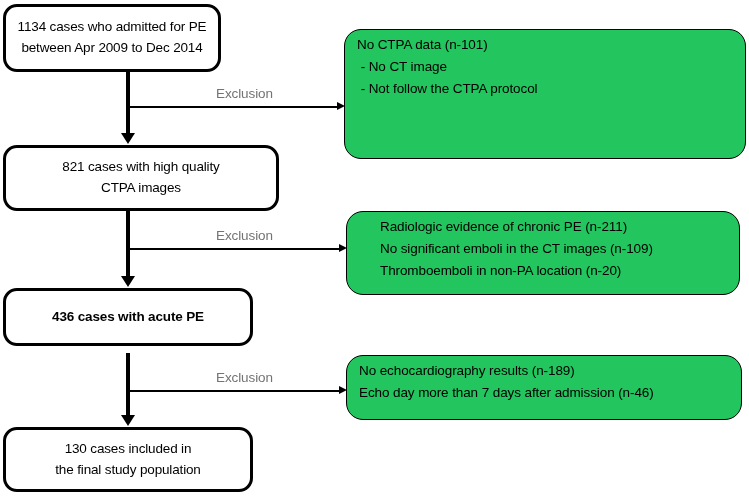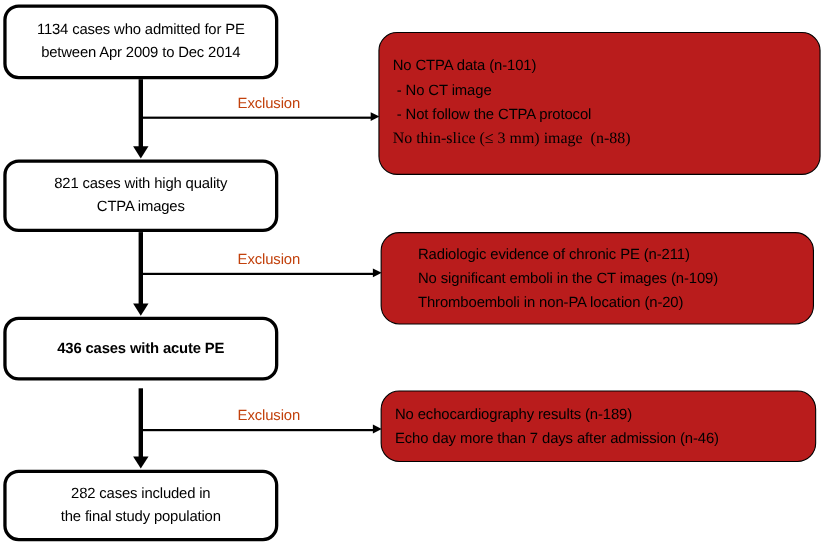--- a/index.html
+++ b/index.html
@@ -28,24 +28,23 @@
     padding:2px 6px;
   }
   .flowbox .lines{white-space:pre-line;}
 
   
   .exclbox{
     position:absolute;
     box-sizing:border-box;
     border:1.6px solid #000000;
     border-radius:17px;
-    background:#b91c1c;
+    background:#22c55e;
     display:flex;
     flex-direction:column;
-    justify-content:center;
     text-align:left;
     font-size:13.5px;
     line-height:1.62;
     letter-spacing:-0.1px;
     padding:4px 12px;
   }
   .exclbox .ln{white-space:pre;}
   .serifln{font-family:"Liberation Serif", serif; font-size:14.5px; letter-spacing:0;}
 
   
@@ -71,44 +70,44 @@
     width:0;height:0;
     border-top:4.5px solid transparent;
     border-bottom:4.5px solid transparent;
     border-left:8px solid #000000;
   }
   .excl-label{
     position:absolute;
     font-size:13.5px;
     letter-spacing:-0.1px;
     white-space:nowrap;
-    color:#c2410c;
+    color:#737373;
   }
 </style>
 </head>
 <body>
 
 <div id="page">
 
-  <div class="flowbox" style="left:3px;top:4px;width:250px;height:68px;">
+  <div class="flowbox" style="left:3px;top:4px;width:218px;height:68px;">
     <span class="lines">1134 cases who admitted for PE
 between Apr 2009 to Dec 2014</span>
   </div>
 
-  <div class="flowbox" style="left:3px;top:145px;width:250px;height:66px;">
+  <div class="flowbox" style="left:3px;top:145px;width:276px;height:66px;">
     <span class="lines">821 cases with high quality
 CTPA images</span>
   </div>
 
   <div class="flowbox" style="left:3px;top:288px;width:250px;height:58px;font-weight:bold;">
     <span class="lines">436 cases with acute PE</span>
   </div>
 
   <div class="flowbox" style="left:3px;top:427px;width:250px;height:65px;">
-    <span class="lines">282 cases included in
+    <span class="lines">130 cases included in
 the final study population</span>
   </div>
 
   <div class="vline" style="left:126px;top:72px;height:62px;"></div>
   <div class="arrowhead-down" style="left:120.5px;top:133px;"></div>
 
   <div class="vline" style="left:126px;top:211px;height:66px;"></div>
   <div class="arrowhead-down" style="left:120.5px;top:276px;"></div>
 
   <div class="vline" style="left:126px;top:353px;height:63px;"></div>
@@ -123,21 +122,20 @@
   <div class="excl-label" style="left:216px;top:228px;">Exclusion</div>
 
   <div class="hline" style="left:128px;top:390px;width:214px;"></div>
   <div class="arrowhead-right" style="left:339px;top:386.4px;"></div>
   <div class="excl-label" style="left:216px;top:370px;">Exclusion</div>
 
   <div class="exclbox" style="left:344px;top:29px;width:402px;height:130px;">
     <span class="ln">No CTPA data (n-101)</span>
     <span class="ln"> - No CT image</span>
     <span class="ln"> - Not follow the CTPA protocol</span>
-    <span class="ln serifln">No thin-slice (≤ 3 mm) image  (n-88)</span>
   </div>
 
   <div class="exclbox" style="left:346px;top:211px;width:394px;height:84px;padding-left:33px;">
     <span class="ln">Radiologic evidence of chronic PE (n-211)</span>
     <span class="ln">No significant emboli in the CT images (n-109)</span>
     <span class="ln">Thromboemboli in non-PA location (n-20)</span>
   </div>
 
   <div class="exclbox" style="left:346px;top:355px;width:396px;height:65px;">
     <span class="ln">No echocardiography results (n-189)</span>

